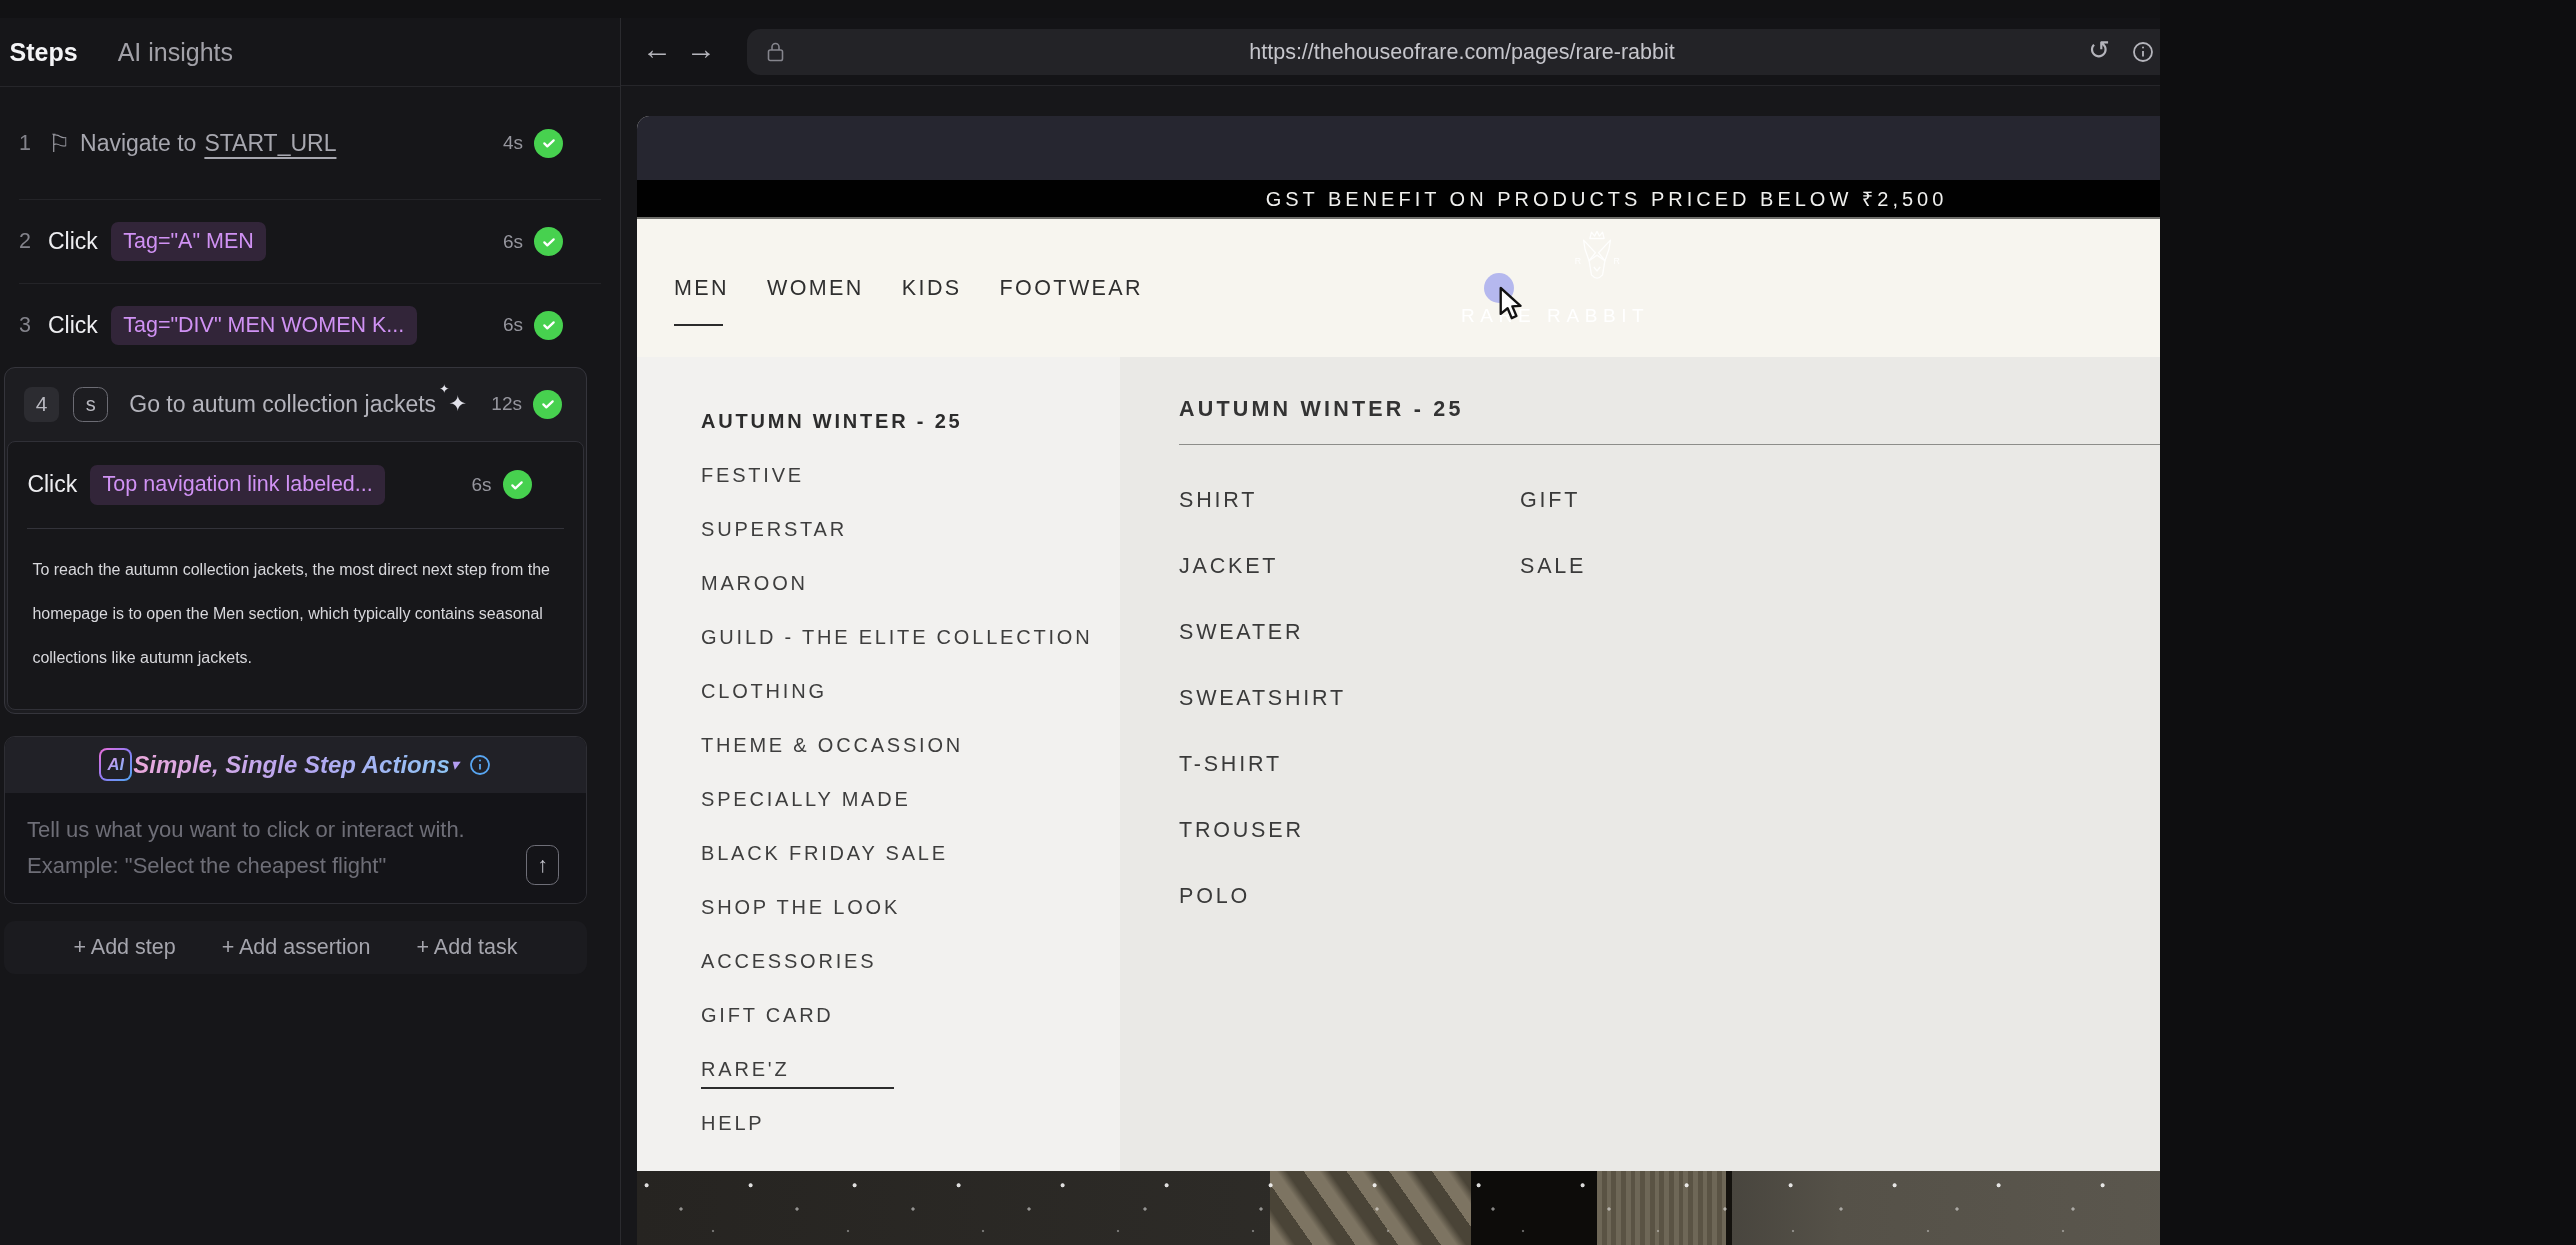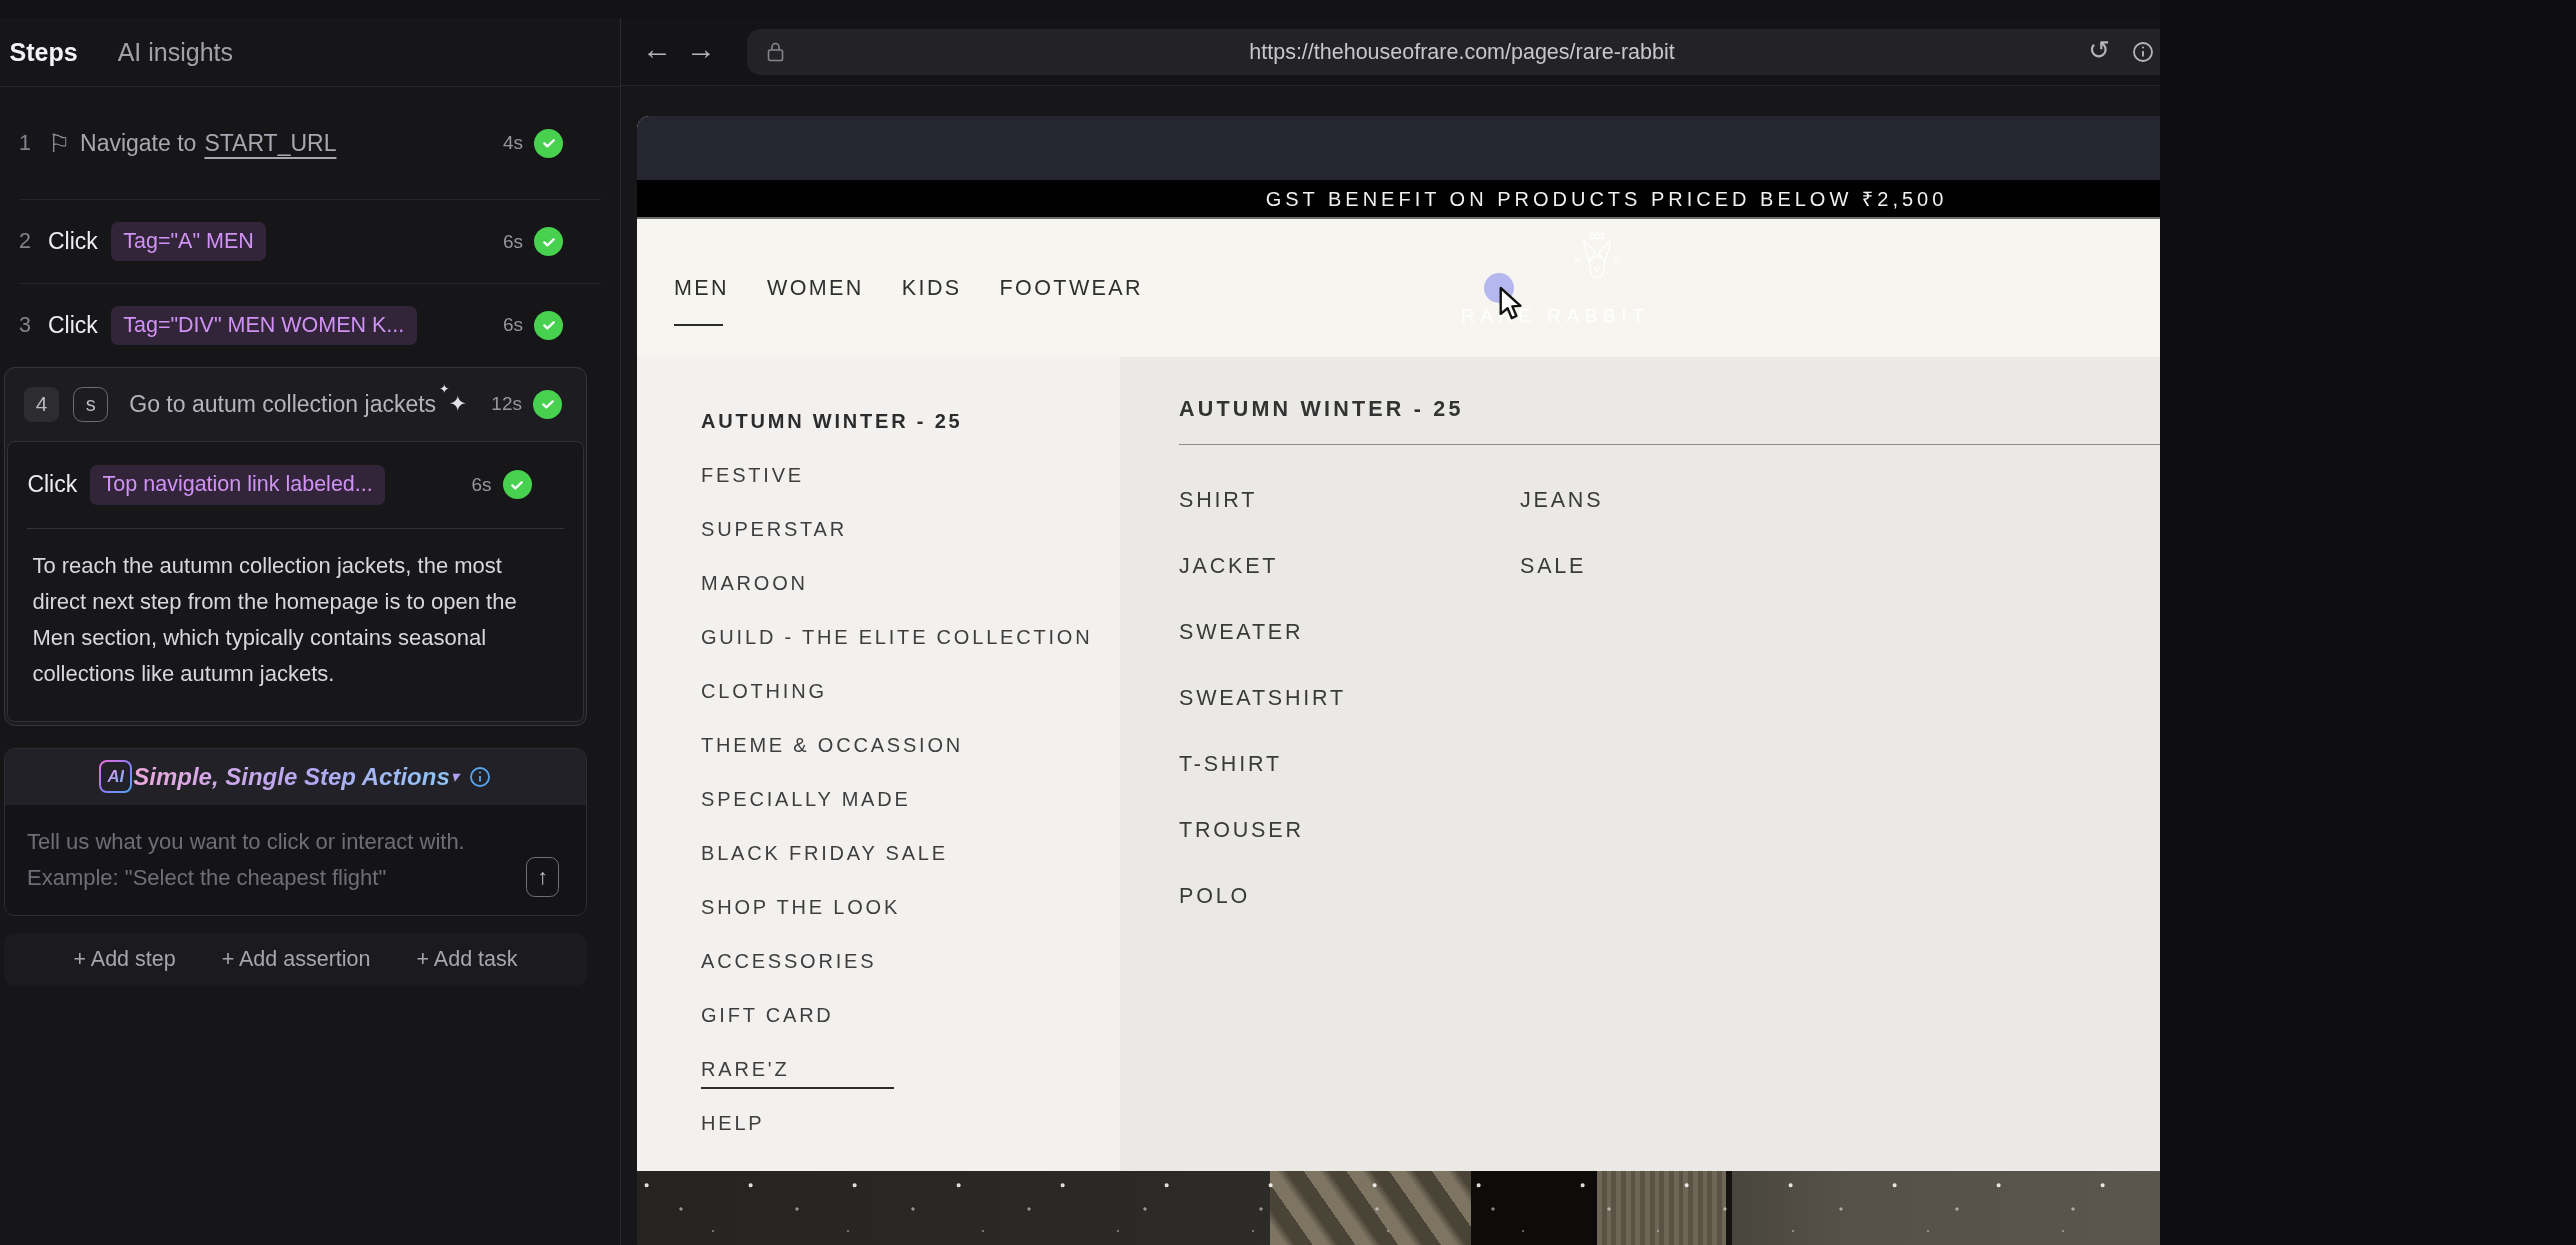--- a/index.html
+++ b/index.html
@@ -36,21 +36,21 @@
             display:flex;align-items:center;justify-content:center;flex:none;}
   .mode-badge{width:35px;height:35px;border-radius:9.6px;border:1.6px solid #6c6c74;color:#b9b9c0;font-size:20px;
             display:flex;align-items:center;justify-content:center;flex:none;margin-left:14.3px;box-sizing:border-box;}
   .group-label{font-size:23px;color:#b4b4bc;margin-left:21px;white-space:nowrap;}
   .sparkles{position:relative;margin-left:12.7px;color:#e2e2ea;}
   .sparkle-big{font-size:21.5px;}
   .sparkle-small{position:absolute;left:-9.6px;top:-9.6px;font-size:12px;}
   .group-inner{margin:0 2.4px 2.4px;border:1.6px solid #303037;border-radius:8px;background:#17171a;}
   .click-row{height:86px;display:flex;align-items:center;padding:0 51px 0 19px;}
   .inner-sep{height:1.6px;background:#33333a;margin:0 19px;}
-  .note{margin:0;padding:19px 24px 29px;font-size:22px;line-height:36px;color:#d8d8dc;}
+  .note{margin:0;padding:19px 24px 29px;font-size:16px;line-height:44px;color:#d8d8dc;}
 
   .ai-panel{margin:22px 33px 0 4px;border:1.6px solid #2e2e34;border-radius:11px;overflow:hidden;}
   .ai-header{height:56px;background:#212127;display:flex;align-items:center;justify-content:center;gap:1px;font-style:italic;}
   .ai-badge{width:33px;height:33px;border-radius:8px;border:2.4px solid transparent;box-sizing:border-box;
             background:linear-gradient(#212127,#212127) padding-box,linear-gradient(135deg,#ef6fd8,#8f7bf4,#4fa8f0) border-box;
             display:flex;align-items:center;justify-content:center;}
   .ai-badge span{font-size:16.7px;font-weight:700;background:linear-gradient(135deg,#f0a0e0,#a9a0f5,#7ab8f5);
             -webkit-background-clip:text;background-clip:text;color:transparent;}
   .ai-title{font-size:24px;font-weight:600;background:linear-gradient(90deg,#eba8db 0%,#b5a8f2 55%,#8ec4f4 100%);
             -webkit-background-clip:text;background-clip:text;color:transparent;}
@@ -366,21 +366,21 @@
           <ul class="col1">
             <li>SHIRT</li>
               <li>JACKET</li>
               <li>SWEATER</li>
               <li>SWEATSHIRT</li>
               <li>T-SHIRT</li>
               <li>TROUSER</li>
               <li>POLO</li>
           </ul>
           <ul class="col2">
-            <li>JEANS</li>
+            <li>GIFT</li>
               <li>SALE</li>
           </ul>
         </div>
       </div>
     </div>
 
     <div class="hero">
       <div class="sleeve"></div>
       <div class="coat"></div>
       <div class="trouser"></div>

